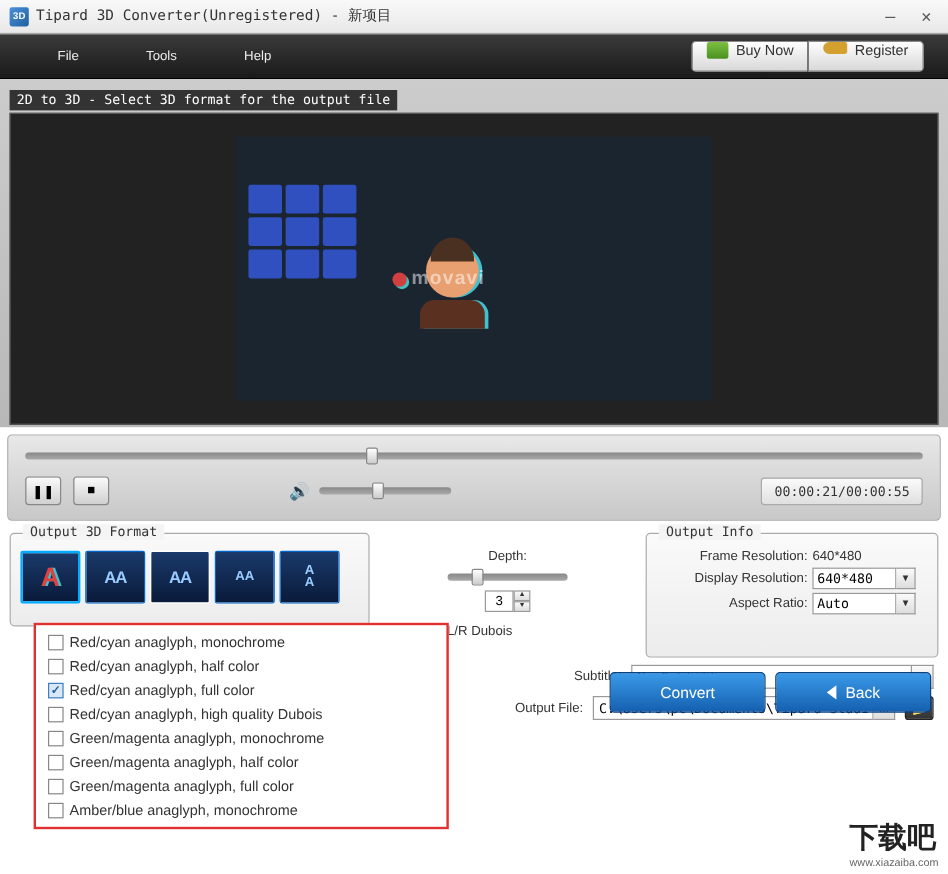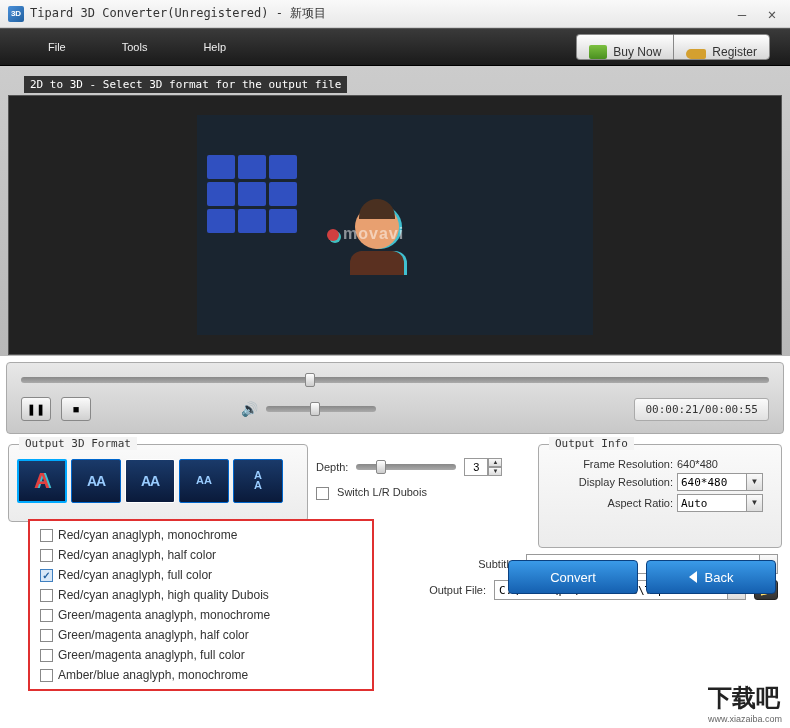--- a/index.html
+++ b/index.html
@@ -9,29 +9,29 @@
 .titlebar { height: 28px; background: linear-gradient(#f9f9f9, #e8e8e8); display: flex; align-items: center; padding: 0 8px; border-bottom: 1px solid #ccc; }
 .titlebar .app-icon { width: 16px; height: 16px; background: linear-gradient(135deg, #4a90d9, #2060a0); border-radius: 2px; margin-right: 6px; font-size: 8px; color: #fff; display: flex; align-items: center; justify-content: center; font-weight: bold; }
 .titlebar .title-text { font-size: 12px; color: #333; font-family: monospace; }
 .titlebar .winctrls { margin-left: auto; display: flex; gap: 10px; }
 .titlebar .winctrl { width: 20px; height: 16px; display: flex; align-items: center; justify-content: center; cursor: pointer; font-family: monospace; font-size: 14px; color: #555; }
 
 
 .menubar { height: 38px; background: linear-gradient(#3a3a3a, #1a1a1a); display: flex; align-items: center; padding: 0 20px; border-top: 1px solid #555; border-bottom: 1px solid #000; }
 .menubar .menu-item { color: #eee; font-size: 11px; padding: 0 28px; cursor: pointer; }
 .menubar .right-buttons { margin-left: auto; display: flex; gap: 0; }
-.menubar .pill-btn { height: 26px; background: linear-gradient(#fefefe, #d8d8d8); border: 1px solid #888; border-radius: 4px; padding: 0 12px; display: flex; align-items: flex-end; gap: 6px; font-size: 12px; color: #333; cursor: pointer; }
+.menubar .pill-btn { height: 26px; background: linear-gradient(#fefefe, #d8d8d8); border: 1px solid #888; border-radius: 4px; padding: 0 12px; display: flex; align-items: flex-start; gap: 6px; font-size: 12px; color: #333; cursor: pointer; }
 .menubar .pill-btn:first-child { border-radius: 4px 0 0 4px; border-right: none; }
 .menubar .pill-btn:last-child { border-radius: 0 4px 4px 0; }
 .menubar .buy-icon { width: 18px; height: 14px; background: linear-gradient(#7cc040, #4a9020); border-radius: 2px; }
 .menubar .key-icon { width: 20px; height: 10px; background: #d4a030; border-radius: 5px 2px 2px 5px; }
 
 
 .preview-strip { height: 290px; background: linear-gradient(#ccc, #b8b8b8); padding: 8px; }
-.preview-label { font-size: 11px; color: #fff; font-family: monospace; padding: 2px 6px; background: #333; display: inline-block; margin-bottom: 2px; margin-left: 16px; }
+.preview-label { font-size: 11px; color: #fff; font-family: monospace; padding: 2px 6px; background: #333; display: inline-block; margin-bottom: 2px; }
 .preview-box { width: 100%; height: 260px; background: #222; border: 1px solid #555; display: flex; align-items: center; justify-content: center; position: relative; }
 .preview-inner { width: 396px; height: 220px; background: #1a2530; position: relative; overflow: hidden; }
 .preview-grid { position: absolute; left: 10px; top: 40px; display: grid; grid-template-columns: repeat(3, 28px); grid-template-rows: repeat(3, 24px); gap: 3px; }
 .preview-grid div { background: #3050c0; border-radius: 2px; }
 .avatar { position: absolute; left: 150px; top: 90px; width: 60px; height: 70px; }
 .avatar .head { width: 44px; height: 44px; background: #e8a070; border-radius: 50%; margin: 0 auto; box-shadow: 3px 0 0 #40c0d0; position: relative; }
 .avatar .hair { position: absolute; top: -6px; left: 4px; width: 36px; height: 20px; background: #4a3020; border-radius: 18px 18px 0 0; }
 .avatar .body { width: 54px; height: 24px; background: #5a3020; border-radius: 12px 12px 0 0; margin: 2px auto 0; box-shadow: 3px 0 0 #40c0d0; }
 .watermark { position: absolute; left: 130px; top: 110px; color: rgba(255,255,255,0.5); font-size: 16px; font-weight: bold; letter-spacing: 1px; }
 .watermark::before { content: ""; display: inline-block; width: 12px; height: 12px; background: #d04040; border-radius: 50%; margin-right: 4px; vertical-align: middle; box-shadow: 2px 2px 0 #40c0c0; }
@@ -55,21 +55,21 @@
 .group-title { position: absolute; top: -8px; left: 10px; background: #f4f4f4; padding: 0 6px; font-size: 11px; color: #333; font-family: monospace; text-align: center; }
 .output-format { width: 300px; height: 78px; }
 .thumb-row { display: flex; gap: 4px; margin-top: 4px; }
 .fmt-thumb { width: 50px; height: 44px; background: linear-gradient(#1a3a6a, #0a1a3a); border: 1px solid #06c; border-radius: 2px; display: flex; align-items: center; justify-content: center; color: #9cf; font-size: 14px; font-weight: bold; cursor: pointer; }
 .fmt-thumb.sel { border: 2px solid #0af; }
 .fmt-thumb.ana { color: #e04040; text-shadow: 2px 0 #40c0d0; font-size: 22px; }
 .fmt-thumb.sidebyside { letter-spacing: -1px; }
 .fmt-thumb.stacked { flex-direction: column; line-height: 0.9; font-size: 11px; }
 
 .depth-zone { flex: 1; padding-top: 14px; font-size: 11px; font-family: monospace; color: #333; }
-.depth-row { display: flex; align-items: center; gap: 8px; margin-bottom: 10px; }
+.depth-row { display: flex; align-items: center; gap: 8px; margin-bottom: 10px; flex-direction: column; }
 .depth-track { width: 100px; height: 6px; background: linear-gradient(#888,#aaa); border-radius: 3px; position: relative; }
 .depth-thumb { position: absolute; left: 20%; top: -4px; width: 10px; height: 14px; background: linear-gradient(#fff,#ccc); border:1px solid #888; border-radius:2px; }
 .spin { display: flex; }
 .spin input { width: 24px; height: 18px; border: 1px solid #999; text-align: center; font-size: 11px; }
 .spin .arrows { display:flex; flex-direction:column; }
 .spin .arrows div { width:14px; height:9px; border:1px solid #999; background:linear-gradient(#fafafa,#ddd); font-size:6px; text-align:center; line-height:7px; cursor:pointer; }
 .chk { width: 13px; height: 13px; border: 1px solid #888; background:#fff; display:inline-flex; align-items:center; justify-content:center; margin-right:5px; vertical-align:middle; cursor:pointer; }
 
 .output-info { width: 244px; height: 104px; font-size: 11px; font-family: monospace; color:#333; }
 .info-row { display: flex; align-items: center; margin: 3px 0; }

